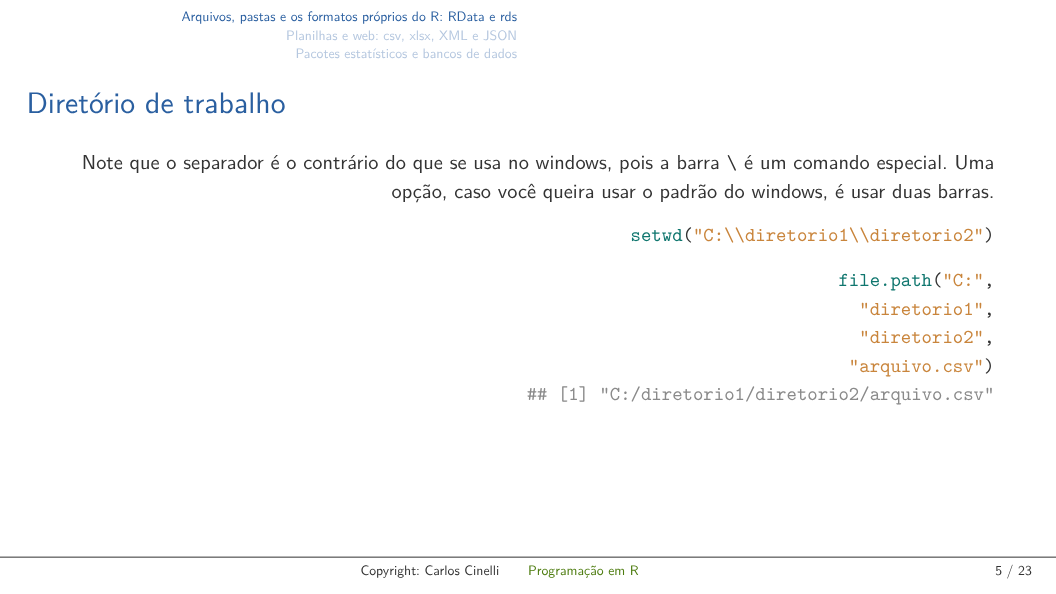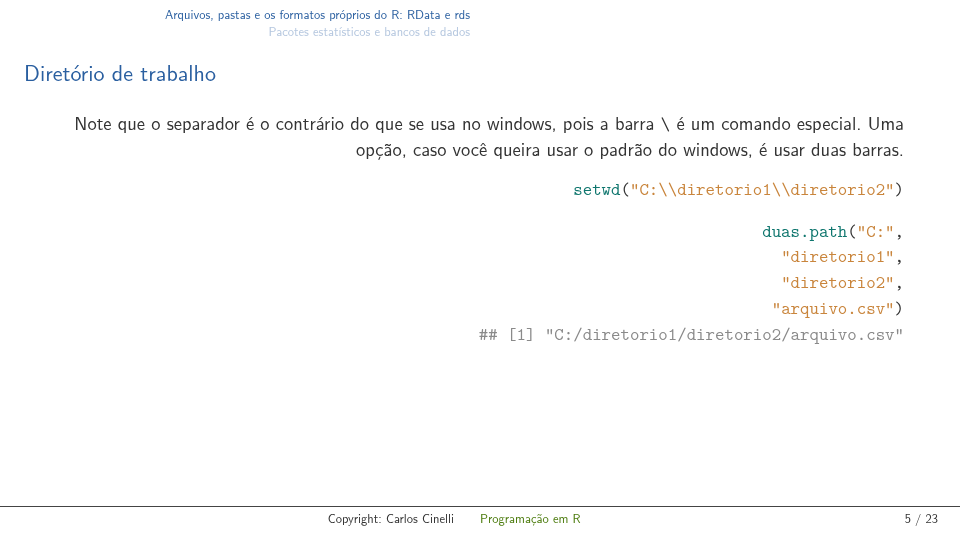--- a/index.html
+++ b/index.html
@@ -19,21 +19,21 @@
   .header-left {
     width: 470px;
     text-align: right;
     font-size: 12.5px;
     line-height: 1.35;
   }
   .header-left .hl-active { color: #2a5fa0; }
   .header-left .hl-inactive { color: #b5c7df; }
   .header-right { flex: 1; }
   .title {
-    font-size: 22px;
+    font-size: 27px;
     color: #2a5fa0;
     padding: 14px 0 0 24px;
     font-weight: normal;
   }
   .content {
     padding: 22px 56px 0 72px;
     font-size: 18.5px;
     line-height: 1.38;
     color: #333;
     text-align: right;
@@ -64,40 +64,41 @@
   .footer .copy { width: 470px; text-align: right; color: #333; padding-right: 16px; }
   .footer .course { color: #4d7c0f; padding-left: 10px; }
   .footer .page { position: absolute; right: 22px; color: #333; margin-left: 20px; }
 </style>
 </head>
 <body>
 
 <div class="header">
   <div class="header-left">
     <div class="hl-active">Arquivos, pastas e os formatos próprios do R: RData e rds</div>
+    <div class="hl-inactive">Planilhas e web: csv, xlsx, XML e JSON</div>
     <div class="hl-inactive">Pacotes estatísticos e bancos de dados</div>
   </div>
   <div class="header-right"></div>
 </div>
 
 <div class="title">Diretório de trabalho</div>
 
 <div class="content">
   <p>
     <span>Note que o separador é o contrário do que se usa no windows, pois a barra </span><span class="mono">\</span><span> é um comando especial. Uma opção, caso você queira usar o padrão do windows, é usar duas barras.</span>
   </p>
 
   <div class="code-block">
     <span class="code-blue">setwd</span><span class="code-black">(</span><span class="code-str">"C:\\diretorio1\\diretorio2"</span><span class="code-black">)</span>
   </div>
 
 
   <div class="code-block">
     <div>
-      <span class="code-blue">duas.path</span><span class="code-black">(</span><span class="code-str">"C:"</span><span class="code-black">,</span>
+      <span class="code-blue">file.path</span><span class="code-black">(</span><span class="code-str">"C:"</span><span class="code-black">,</span>
     </div>
     <div class="indent">
       <span class="code-str">"diretorio1"</span><span class="code-black">,</span>
     </div>
     <div class="indent">
       <span class="code-str">"diretorio2"</span><span class="code-black">,</span>
     </div>
     <div class="indent">
       <span class="code-str">"arquivo.csv"</span><span class="code-black">)</span>
     </div>

